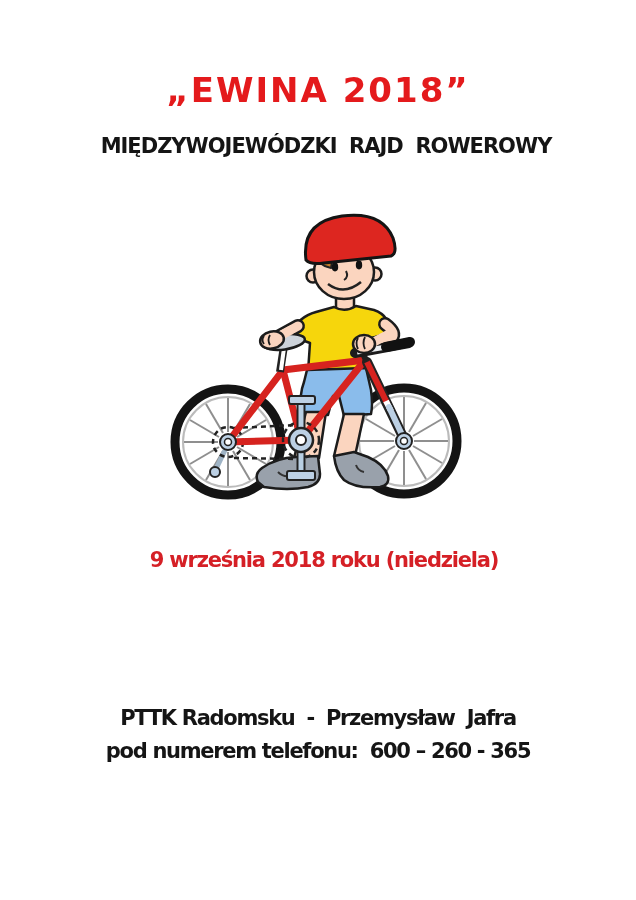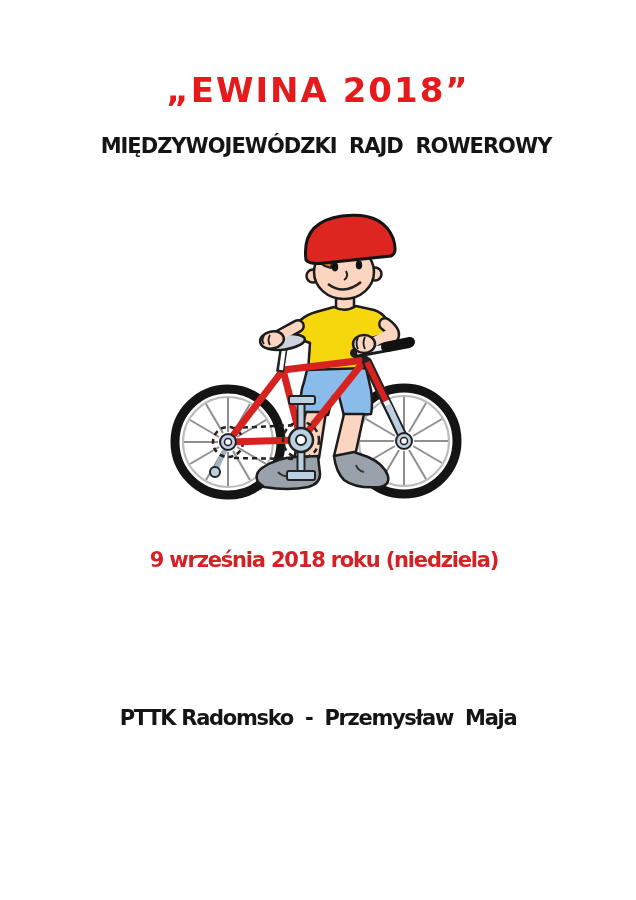--- a/index.html
+++ b/index.html
@@ -179,15 +179,16 @@
         <ellipse cx="206" cy="134" rx="11" ry="9" stroke="#1c1c1c" stroke-width="2.5" fill="#fbd5bf"></ellipse>
         <path d="M200,128 q-3,5 0,11" fill="none" stroke="#1c1c1c" stroke-width="1.8"></path>
         <path d="M207,127 q-3,6 0,12" fill="none" stroke="#1c1c1c" stroke-width="1.8"></path>
       </g>
     </svg>
   </div>
 
   <p class="center-line red-line date-line">9 września 2018 roku (niedziela)</p>
 
 
-  <p class="center-line black-line info2">PTTK Radomsko  -  Przemysław  Maja</p>
+  <p class="center-line black-line info2">PTTK Radomsku  -  Przemysław  Jafra</p>
+  <p class="center-line black-line info3">pod numerem telefonu:  600 – 260 - 365</p>
 
 </div>
 
 </body></html>

